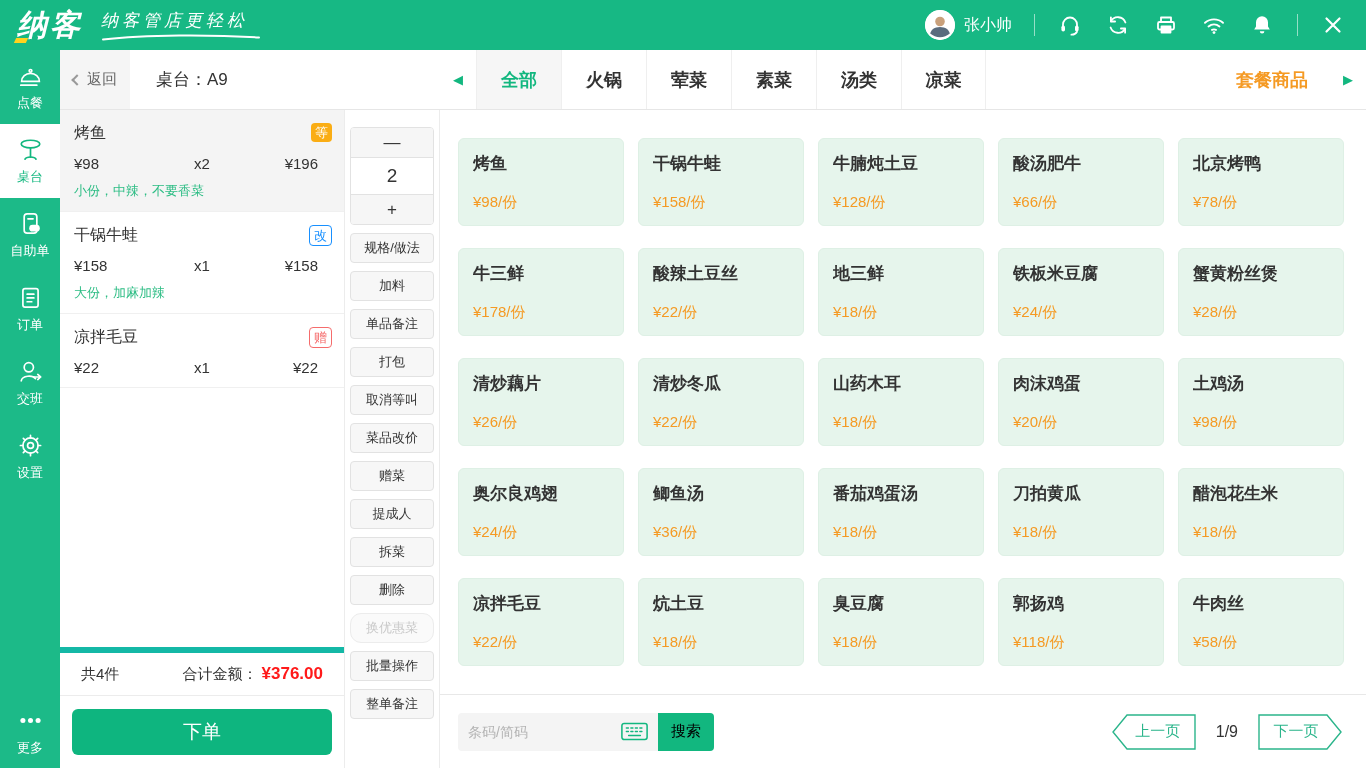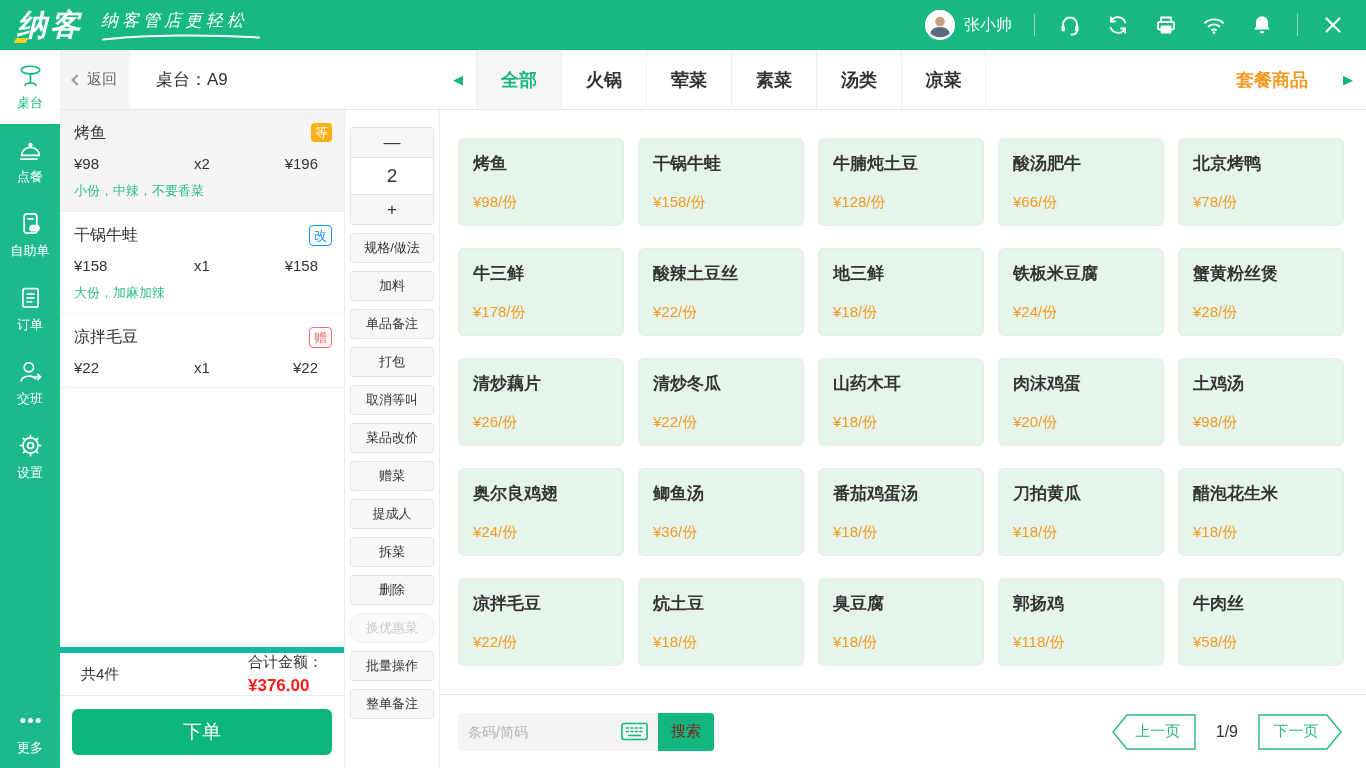--- a/index.html
+++ b/index.html
@@ -75,21 +75,21 @@
   .oi-mid { display:flex; align-items:center; margin-top:11px; font-size:15px; color:#333; padding-right:14px; }
   .oi-price { flex:1; }
   .oi-qty { width:62px; }
   .oi-total { width:62px; text-align:right; }
   .oi-note { margin-top:10px; font-size:13px; color:#2EBD85; }
   .clear-area { height:90px; display:flex; align-items:center; padding:0 14px; flex-shrink:0; }
   .clear-btn { width:54px; height:54px; border-radius:50%; border:none; background:#F5A623;
     color:#fff; font-size:16px; cursor:pointer; box-shadow:0 3px 8px rgba(245,166,35,.45); }
   .summary { height:48px; border-top:6px solid #14b8a6; display:flex; align-items:center;
     justify-content:space-between; padding:0 21px; font-size:15px; flex-shrink:0; }
-  .sum-right { display:flex; align-items:flex-start; gap:4px;flex-direction:column; }
+  .sum-right { display:flex; align-items:center; gap:4px; }
   .sum-total { color:#FF1A1A; font-weight:bold; font-size:17px; }
   .submit-area { border-top:1px solid #ececec; padding:13px 12px; flex-shrink:0; }
   .submit-btn { width:100%; height:46px; border:none; border-radius:6px; background:#0EB57F;
     color:#fff; font-size:19px; cursor:pointer; }
 
   
   .action-panel { width:95px; border-right:1px solid #ececec; padding:17px 5px; display:flex;
     flex-direction:column; gap:8px; flex-shrink:0; overflow:hidden; }
   .stepper { border:1px solid #e2e2e2; border-radius:4px; overflow:hidden; display:flex;
     flex-direction:column; flex-shrink:0; }
@@ -115,21 +115,21 @@
   
   .bottom-bar { height:74px; border-top:1px solid #e8e8e8; display:flex; align-items:center;
     padding:0 24px 0 18px; flex-shrink:0; }
   .search-group { display:flex; height:38px; }
   .search-box { width:200px; background:#F4F4F4; border-radius:4px 0 0 4px; display:flex;
     align-items:center; padding:0 10px; }
   .search-input { flex:1; min-width:0; border:none; background:transparent; outline:none;
     font-size:14px; color:#333; font-family:inherit; }
   .search-input::placeholder { color:#b3b3b3; }
   .kb-icon { display:flex; cursor:pointer; }
-  .search-btn { width:56px; border:none; background:#12B77F; color:#7f1d1d; font-size:15px;
+  .search-btn { width:56px; border:none; background:#12B77F; color:#000000; font-size:15px;
     border-radius:0 4px 4px 0; cursor:pointer; }
   .pager { margin-left:auto; display:flex; align-items:center; gap:20px; }
   .page-btn { position:relative; width:84px; height:36px; background:none; border:none; cursor:pointer; }
   .page-btn svg { position:absolute; inset:0; }
   .page-btn span { position:absolute; inset:0; display:flex; align-items:center;
     justify-content:center; color:#2BB58B; font-size:15px; }
   .page-btn.prev span { padding-left:8px; }
   .page-btn.next span { padding-right:8px; }
   .page-info { font-size:16px; color:#333; }
 </style>
@@ -202,39 +202,39 @@
         </svg>
     </span>
   </div>
 </header>
 
 <div class="layout">
 
   <nav class="sidebar">
     <div class="side-group">
 
-    <div class="side-item active">
+    <div class="side-item">
+          <span class="side-icon">
+            <svg viewBox="0 0 32 32" fill="none" stroke="currentColor" stroke-width="2" stroke-linecap="round">
+              <path d="M5.5 23a10.5 9.5 0 0 1 21 0z"></path>
+              <circle cx="16" cy="10.5" r="1.6"></circle>
+              <path d="M4.5 27.5h19"></path>
+            </svg>
+          </span>
+          <span class="side-label">点餐</span>
+        </div>
+        <div class="side-item active">
           <span class="side-icon">
             <svg viewBox="0 0 32 32" fill="none" stroke="currentColor" stroke-width="2" stroke-linecap="round">
               <ellipse cx="16" cy="9.5" rx="11" ry="4.5"></ellipse>
               <path d="M16 14v11"></path>
               <path d="M9.5 27.5c1.5-3.5 11.5-3.5 13 0"></path>
             </svg>
           </span>
           <span class="side-label">桌台</span>
-        </div>
-        <div class="side-item">
-          <span class="side-icon">
-            <svg viewBox="0 0 32 32" fill="none" stroke="currentColor" stroke-width="2" stroke-linecap="round">
-              <path d="M5.5 23a10.5 9.5 0 0 1 21 0z"></path>
-              <circle cx="16" cy="10.5" r="1.6"></circle>
-              <path d="M4.5 27.5h19"></path>
-            </svg>
-          </span>
-          <span class="side-label">点餐</span>
         </div>
         <div class="side-item">
           <span class="side-icon">
             <svg viewBox="0 0 32 32" fill="none" stroke="currentColor" stroke-width="2" stroke-linecap="round">
               <rect x="8.5" y="4.5" width="15" height="23" rx="3.5"></rect>
               <path d="M13 10.5h6"></path>
               <rect x="14.5" y="17.5" width="12.5" height="8" rx="4" fill="currentColor" stroke="none"></rect>
             </svg>
           </span>
           <span class="side-label">自助单</span>

